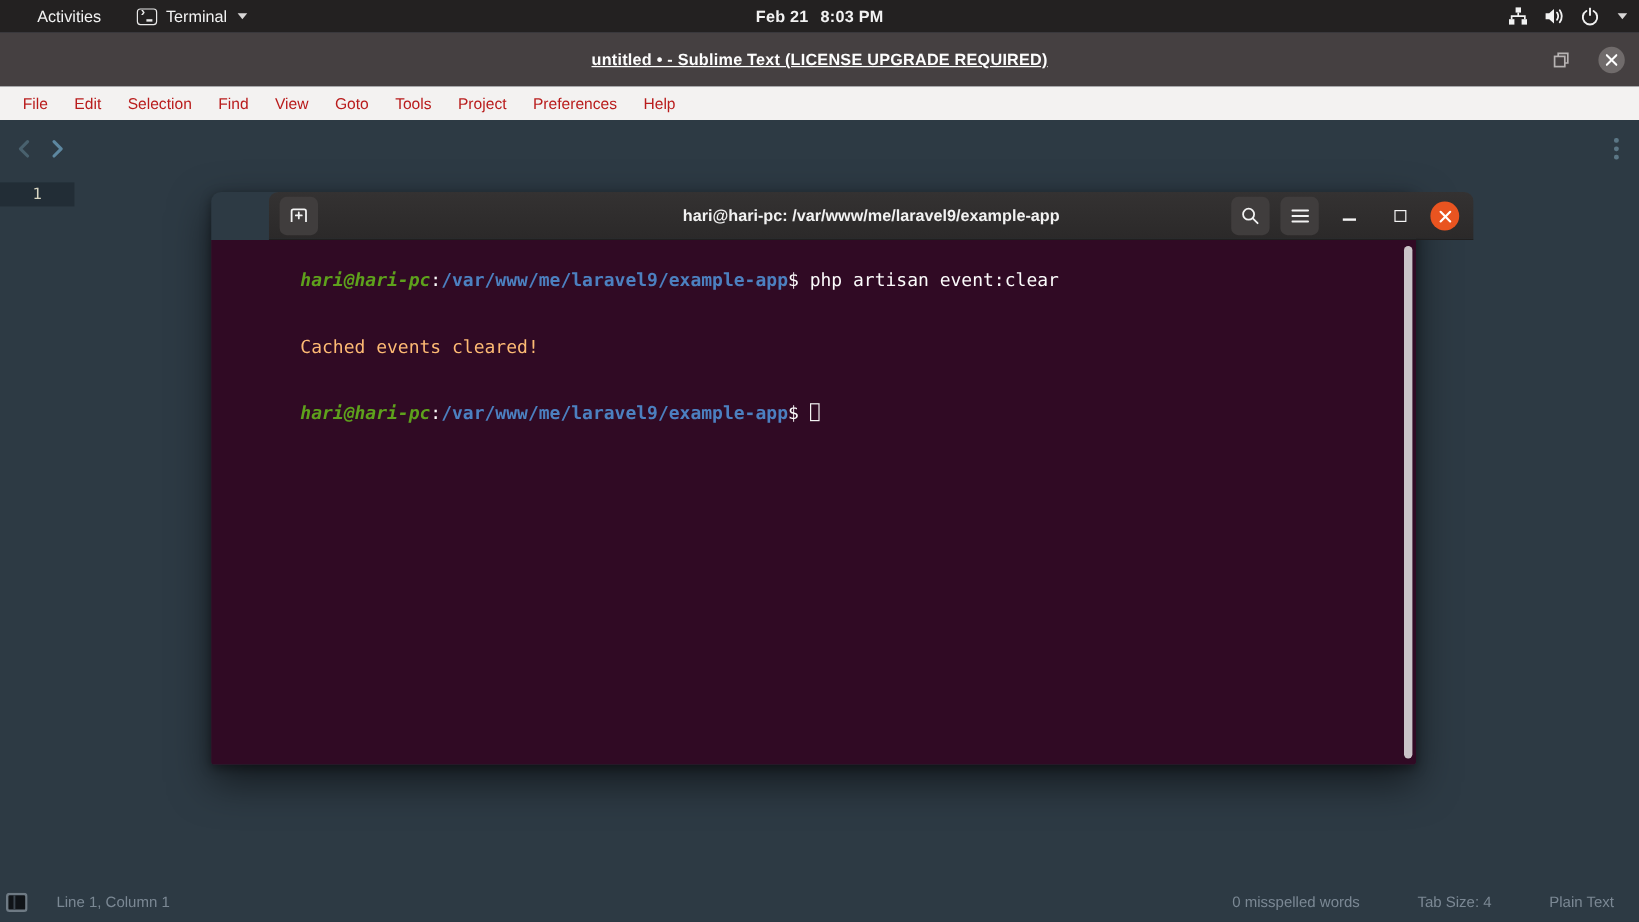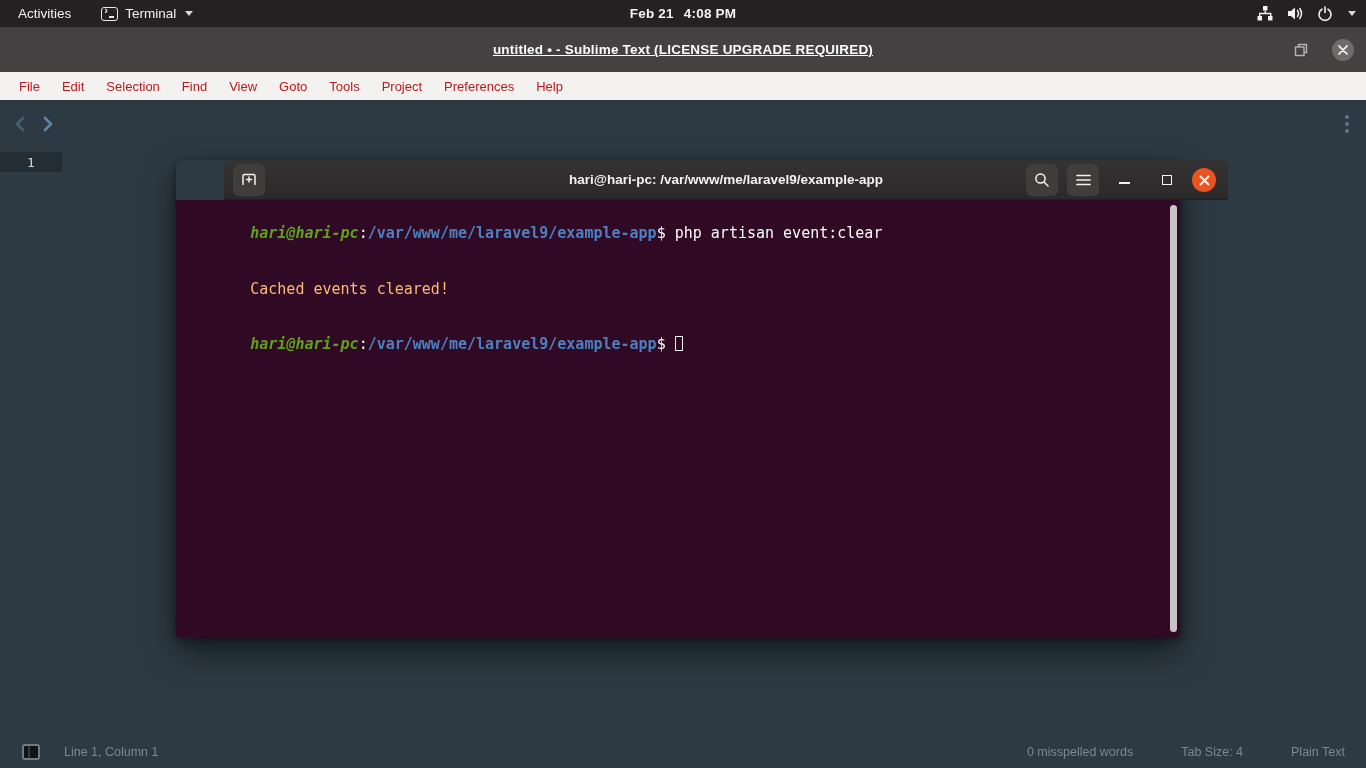--- a/index.html
+++ b/index.html
@@ -4,21 +4,21 @@
 <style>
   * { margin:0; padding:0; box-sizing:border-box; }
   html,body { width:1366px; height:768px; overflow:hidden; background:#2d3a44;
               font-family:"Liberation Sans","DejaVu Sans",sans-serif; }
   .stage { position:relative; width:1366px; height:768px; }
 
   
   .topbar { position:absolute; left:0; top:0; width:1366px; height:27px;
             background:#232121; color:#f2f2f2; display:flex; align-items:center;
             font-size:13.5px; }
-  .tb-left { display:flex; align-items:center; gap:26px; padding-left:14px; }
+  .tb-left { display:flex; align-items:center; gap:26px; padding-left:27px; }
   .activities { padding:0 4px; }
   .appmenu { display:flex; align-items:center; gap:7px; }
   .term-glyph { width:17px; height:14px; border:1.4px solid #e8e8e8; border-radius:3px;
                 position:relative; display:inline-block; }
   .term-glyph::before { content:"›"; position:absolute; left:2px; top:-4px; font-size:11px;
                         color:#e8e8e8; font-weight:bold; }
   .term-glyph::after { content:""; position:absolute; left:7px; bottom:2px; width:5px;
                        height:1.4px; background:#e8e8e8; }
   .caret-down { width:0; height:0; border-left:4.5px solid transparent;
                 border-right:4.5px solid transparent; border-top:5px solid #d8d6d6;
@@ -53,21 +53,21 @@
   .kebab { position:absolute; right:14px; top:15px; width:10px; display:flex;
            flex-direction:column; gap:3.5px; align-items:center; }
   .kebab i { width:3.5px; height:3.5px; border-radius:50%; background:#5b7685; display:block; }
   .gutter-band { position:absolute; left:0; top:52px; width:62px; height:20px;
                  background:#222d36; display:flex; align-items:center; justify-content:center; }
   .gutter-num { color:#d9d6c3; font-family:"DejaVu Sans Mono",monospace; font-size:13px; }
 
   .subl-status { position:absolute; left:0; top:735px; width:1366px; height:33px;
                  background:#2d3a44; display:flex; align-items:center;
                  color:#7b8894; font-size:12.5px; }
-  .status-left { display:flex; align-items:center; gap:24px; padding-left:22px; }
+  .status-left { display:flex; align-items:center; gap:24px; padding-left:5px; }
   .status-right { position:absolute; right:0; top:0; height:33px; display:flex;
                   align-items:center; gap:48px; padding-right:21px; }
 
   
   .terminal { position:absolute; left:176px; top:160px; width:1004px; height:477px;
               border-radius:8px 8px 2px 2px;
               box-shadow:0 14px 34px rgba(0,0,0,.55), 0 3px 9px rgba(0,0,0,.4); }
   .term-header { position:relative; width:100%; height:40px;
                  background:linear-gradient(#343232,#2b2929);
                  border-bottom:1px solid #201f1f; border-radius:8px 8px 0 0;
@@ -106,21 +106,21 @@
   <div class="topbar">
     <div class="tb-left">
       <span class="activities">Activities</span>
       <span class="appmenu">
         <span class="term-glyph"></span>
         <span>Terminal</span>
         <span class="caret-down"></span>
       </span>
     </div>
     <div class="tb-clock">
-      <span>Feb 21</span><span class="time">4:08 PM</span>
+      <span>Feb 21</span><span class="time">8:03 PM</span>
     </div>
     <div class="tb-right">
       <svg width="18" height="15" viewBox="0 0 18 15">
         <rect x="7" y="0" width="4.5" height="4.5" fill="#f2f2f2"></rect>
         <rect x="1.5" y="10" width="4.5" height="4.5" fill="#f2f2f2"></rect>
         <rect x="12" y="10" width="4.5" height="4.5" fill="#f2f2f2"></rect>
         <path d="M9.2 4.5 v3 M3.7 10 v-2.5 h11 v2.5" stroke="#f2f2f2" stroke-width="1.4" fill="none"></path>
       </svg>
       <svg width="17" height="15" viewBox="0 0 17 15">
         <polygon points="1,5 4,5 8,1.5 8,13.5 4,10 1,10" fill="#f2f2f2"></polygon>

